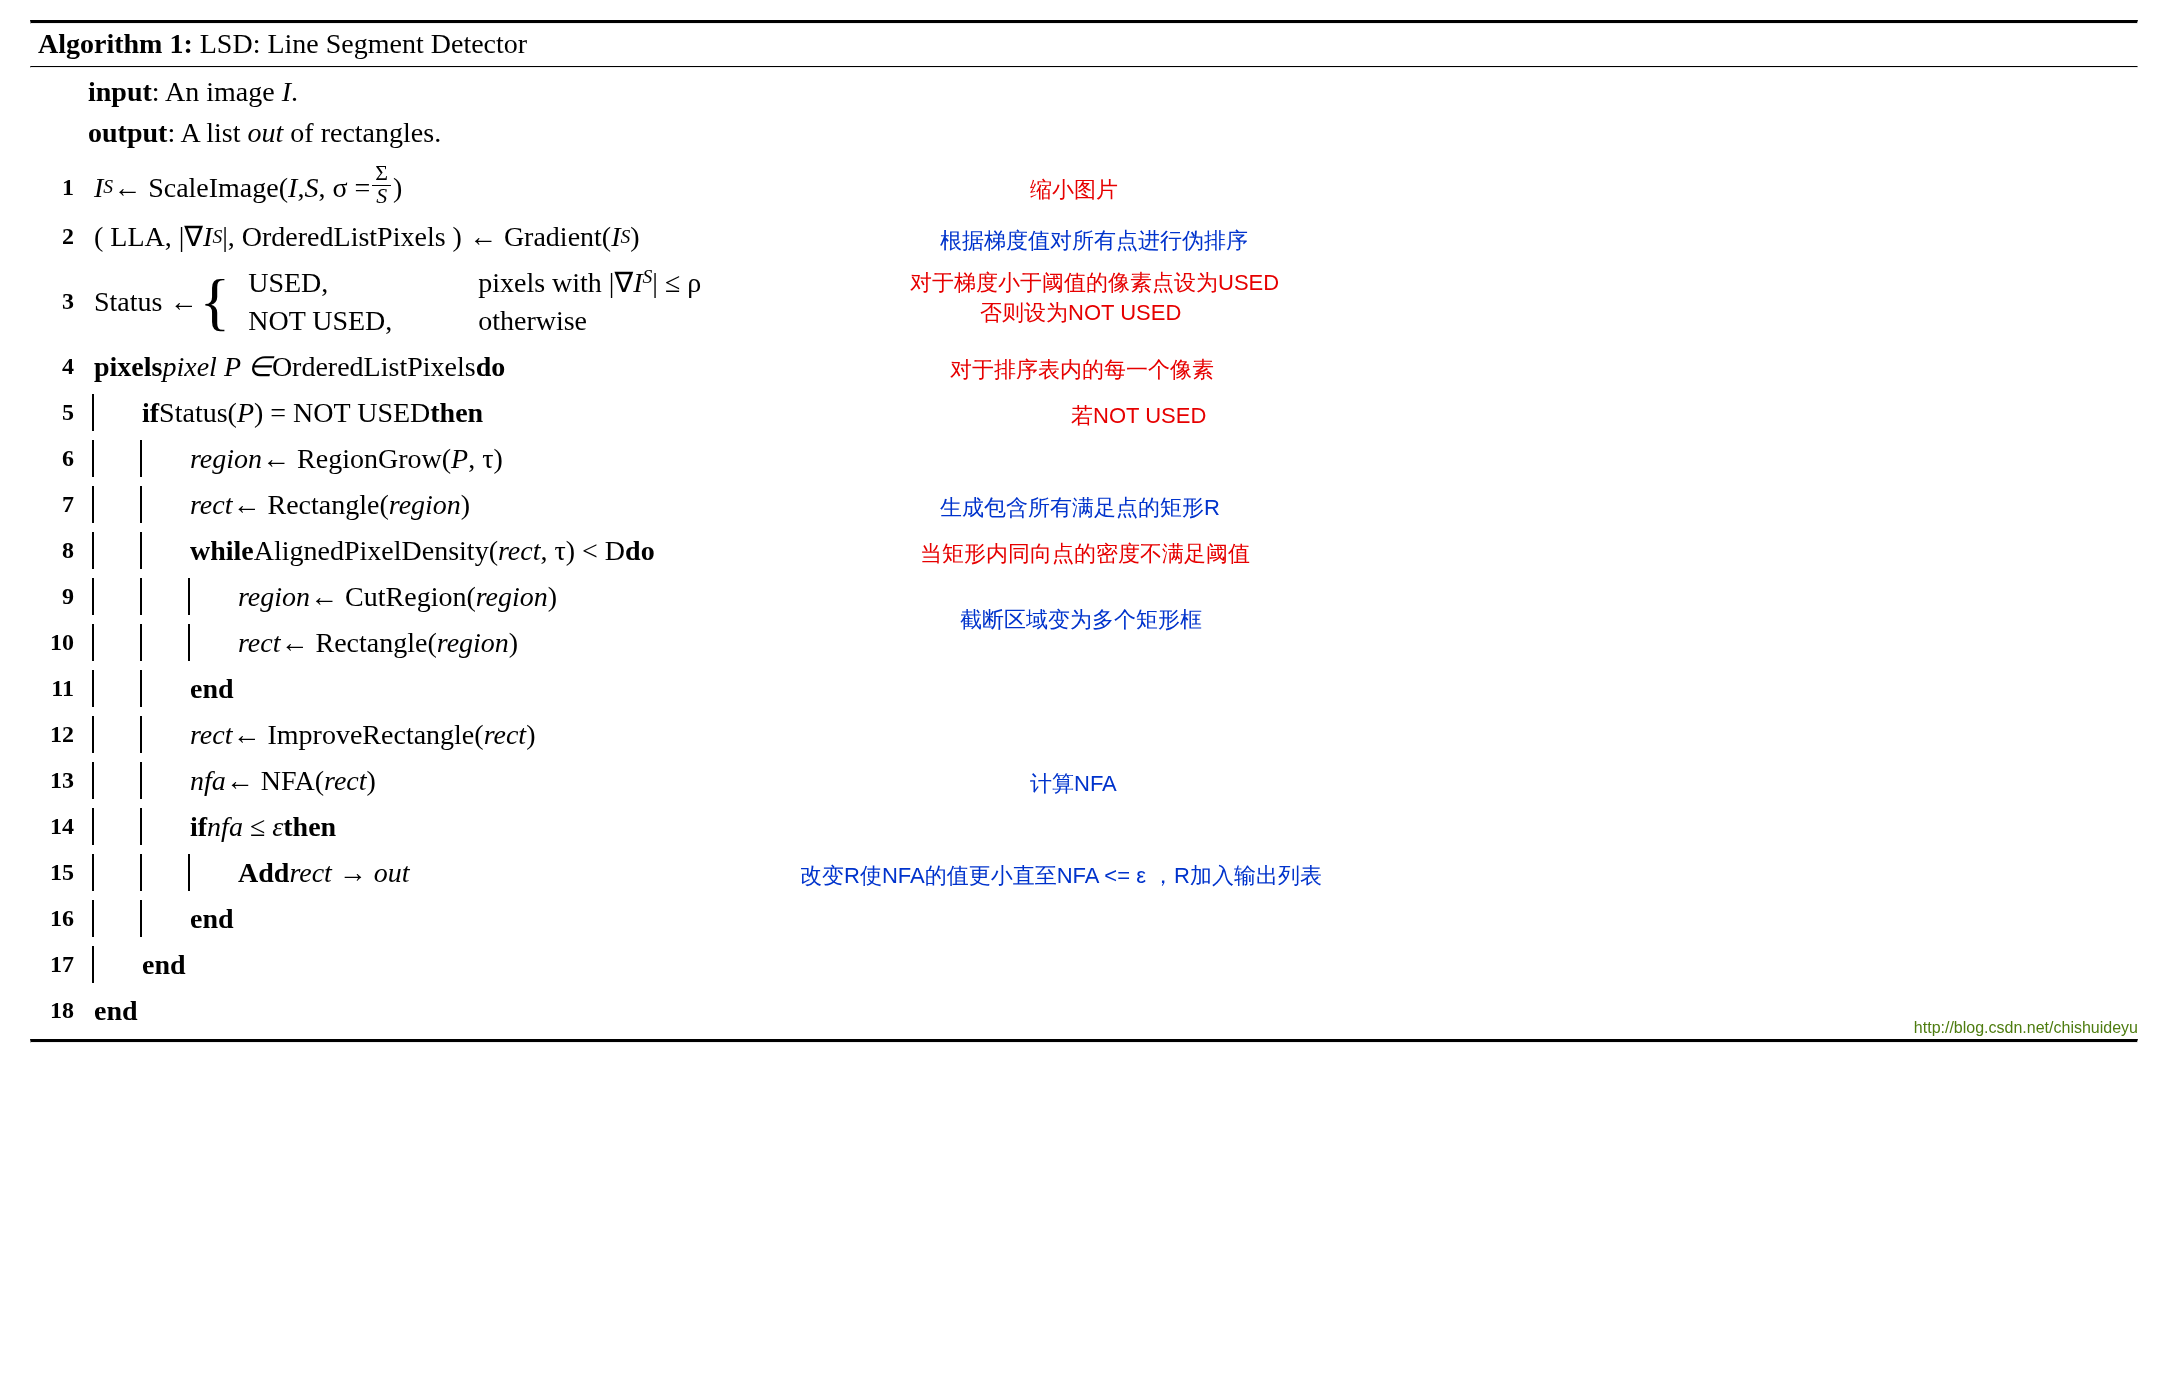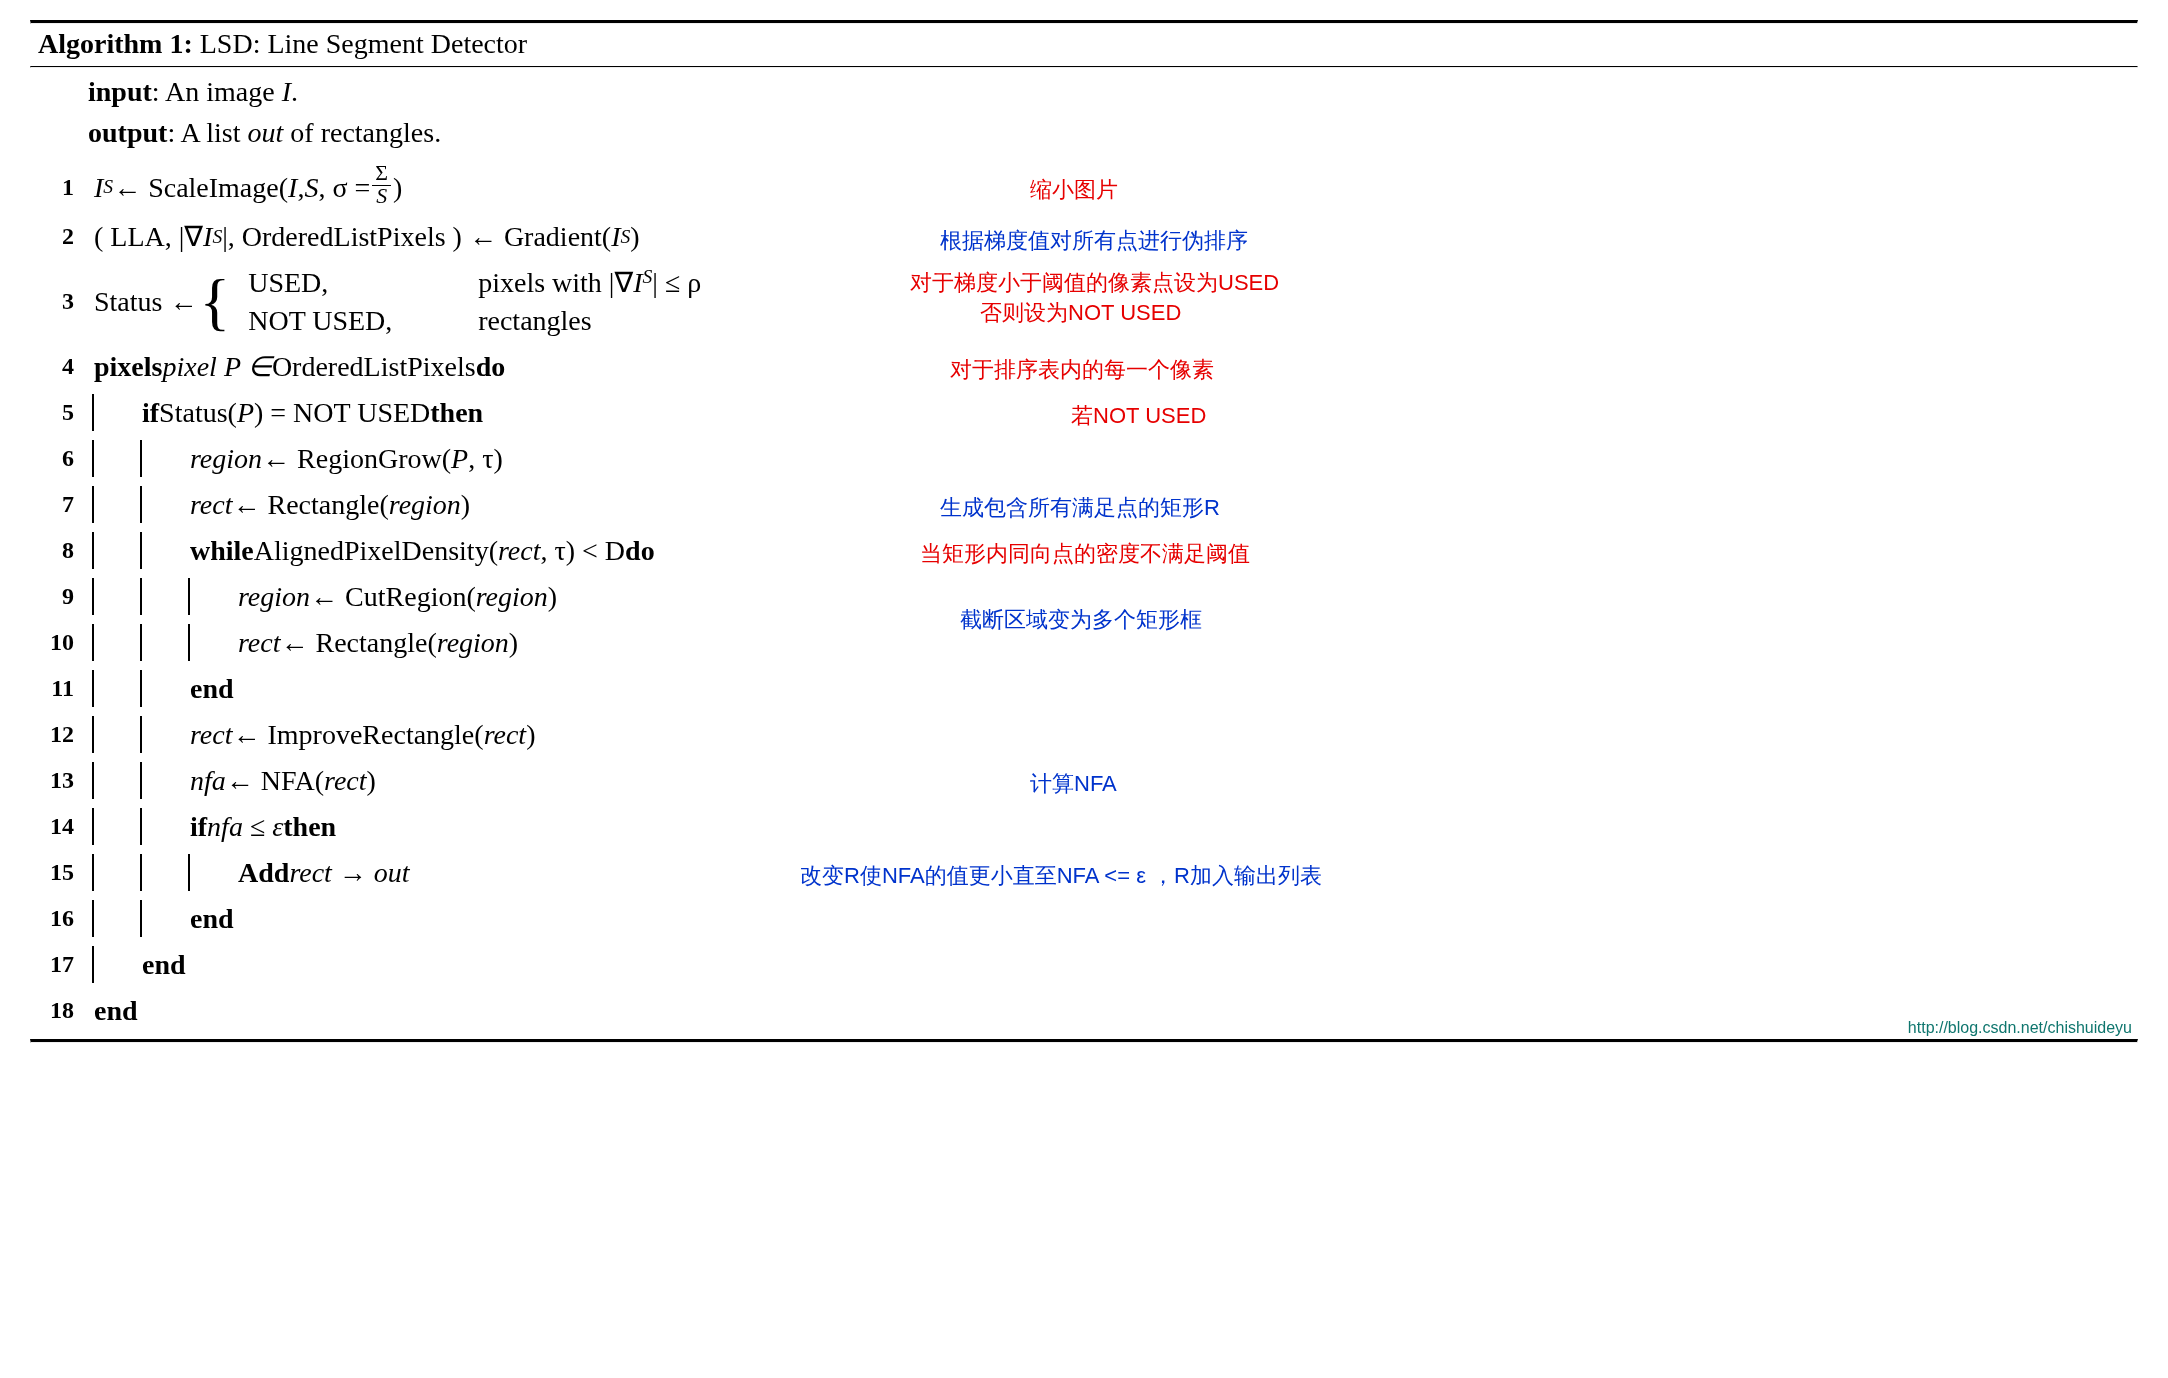--- a/index.html
+++ b/index.html
@@ -111,23 +111,23 @@
     font-size: 0.78em;
     line-height: 1.0;
     padding: 0 2px;
     position: relative;
     top: -2px;
   }
   .frac .num { border-bottom: 1.5px solid #000; padding: 0 3px; }
   .frac .den { padding: 0 3px; }
   .watermark {
     position: absolute;
-    right: 6px;
+    right: 0;
     bottom: -4px;
-    color: #0f766e;
+    color: #4d7c0f;
     font-size: 16px;
     font-family: sans-serif;
   }
 </style>
 </head>
 <body>
 
 <div class="algo-container">
 
   <hr class="rule-thick">
@@ -197,21 +197,21 @@
             <span class="brace-content">
               <span class="brace-line">
                   <span class="brace-col1">USED,</span>
                   <span>pixels with |∇</span>
                   <span class="it">I</span>
                   <span class="sub">S</span>
                   <span>| ≤ ρ</span>
                 </span>
               <span class="brace-line">
                   <span class="brace-col1">NOT USED,</span>
-                  <span>rectangles</span>
+                  <span>otherwise</span>
                 </span>
             </span>
           </span>
         </div>
       </div>
       <div class="annotation red" style="left:880px; top:8px;">对于梯度小于阈值的像素点设为USED</div>
       <div class="annotation red" style="left:950px; top:38px;">否则设为NOT USED</div>
     </div>
 
     <div class="line-row">

